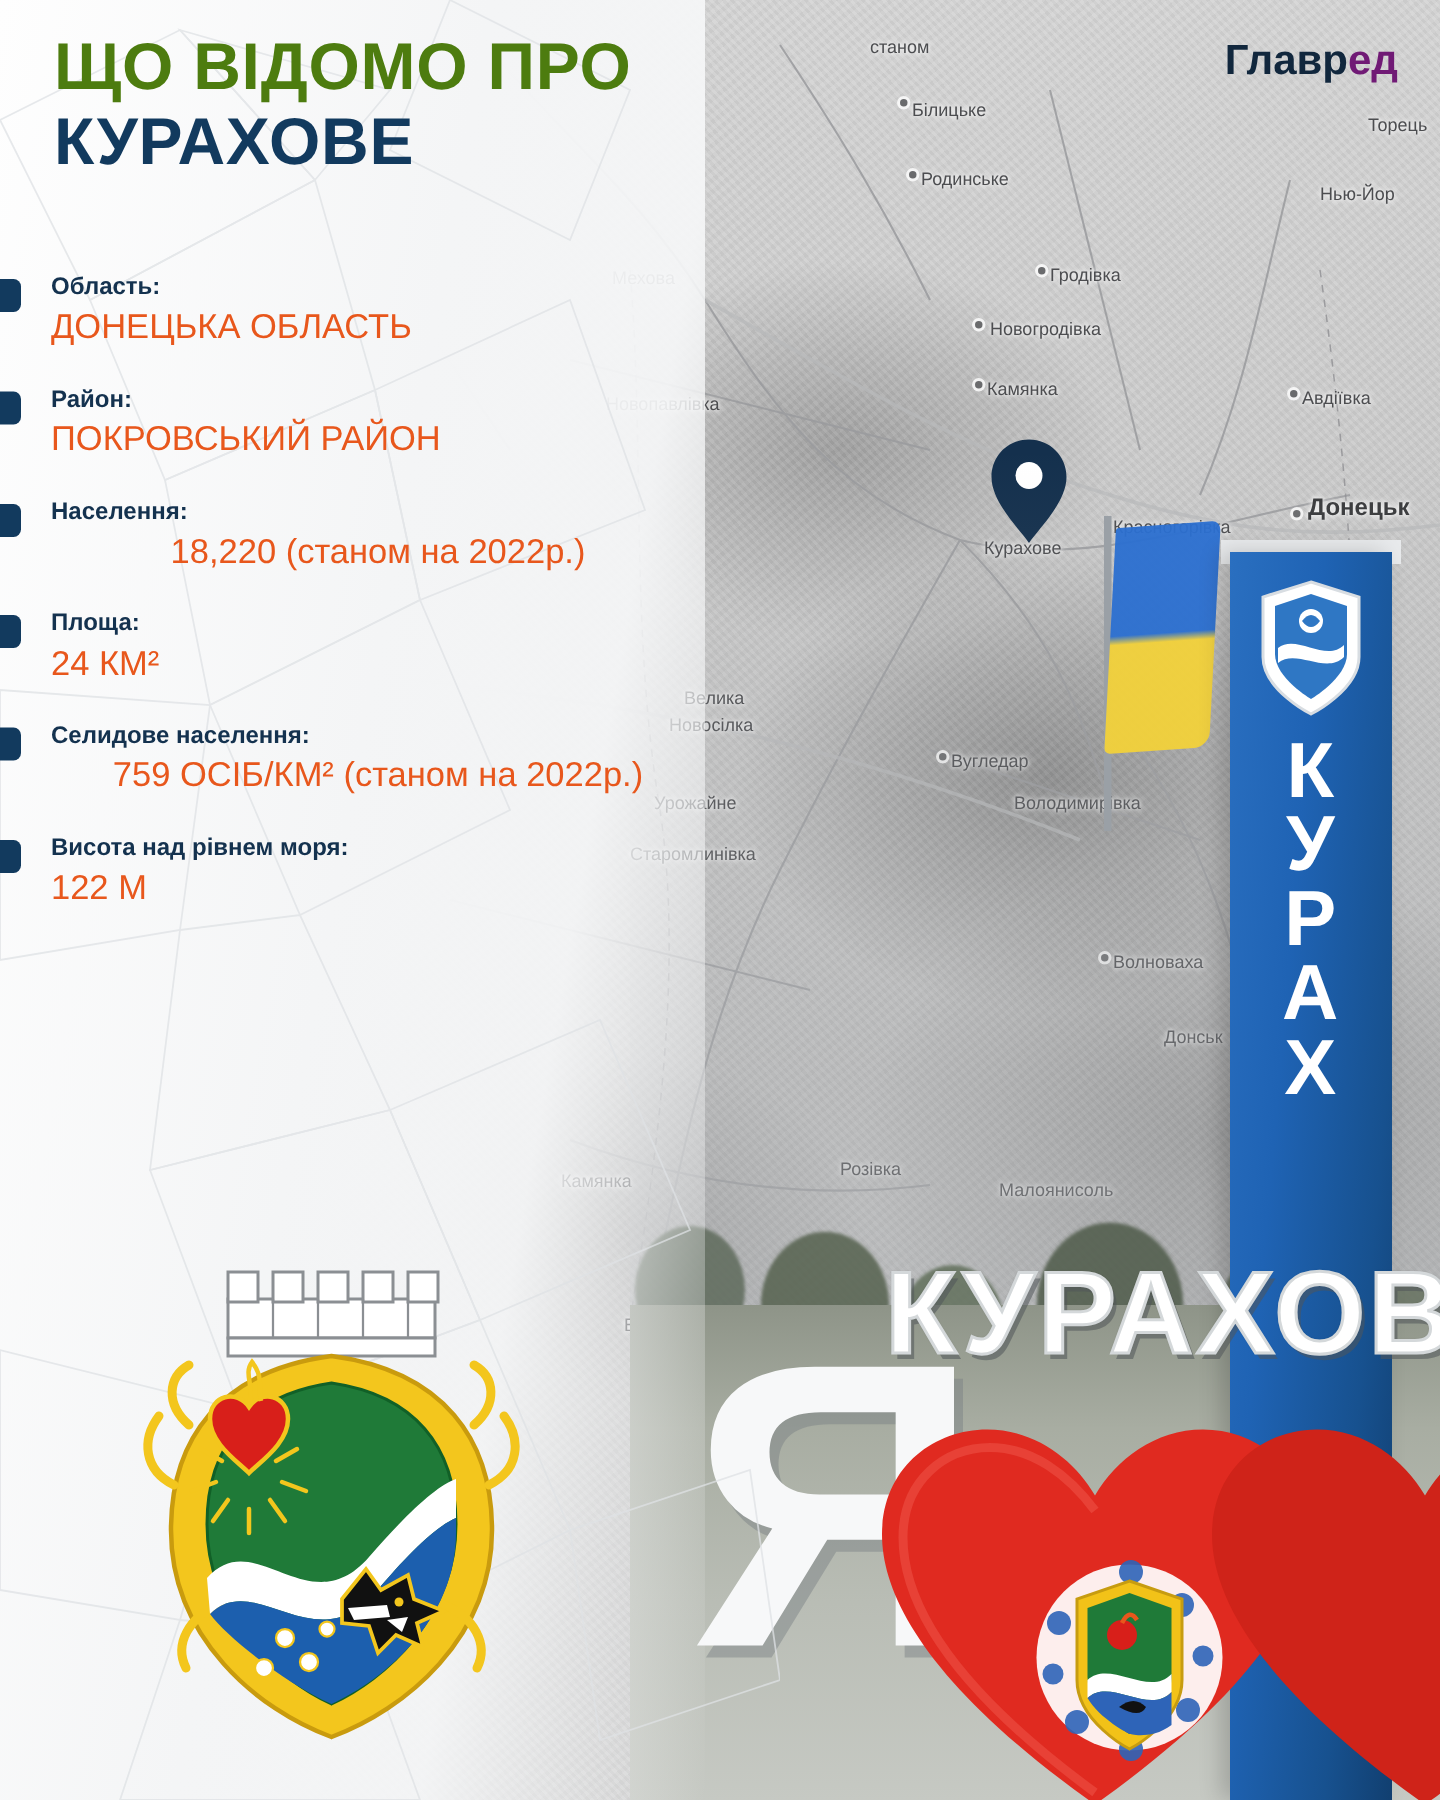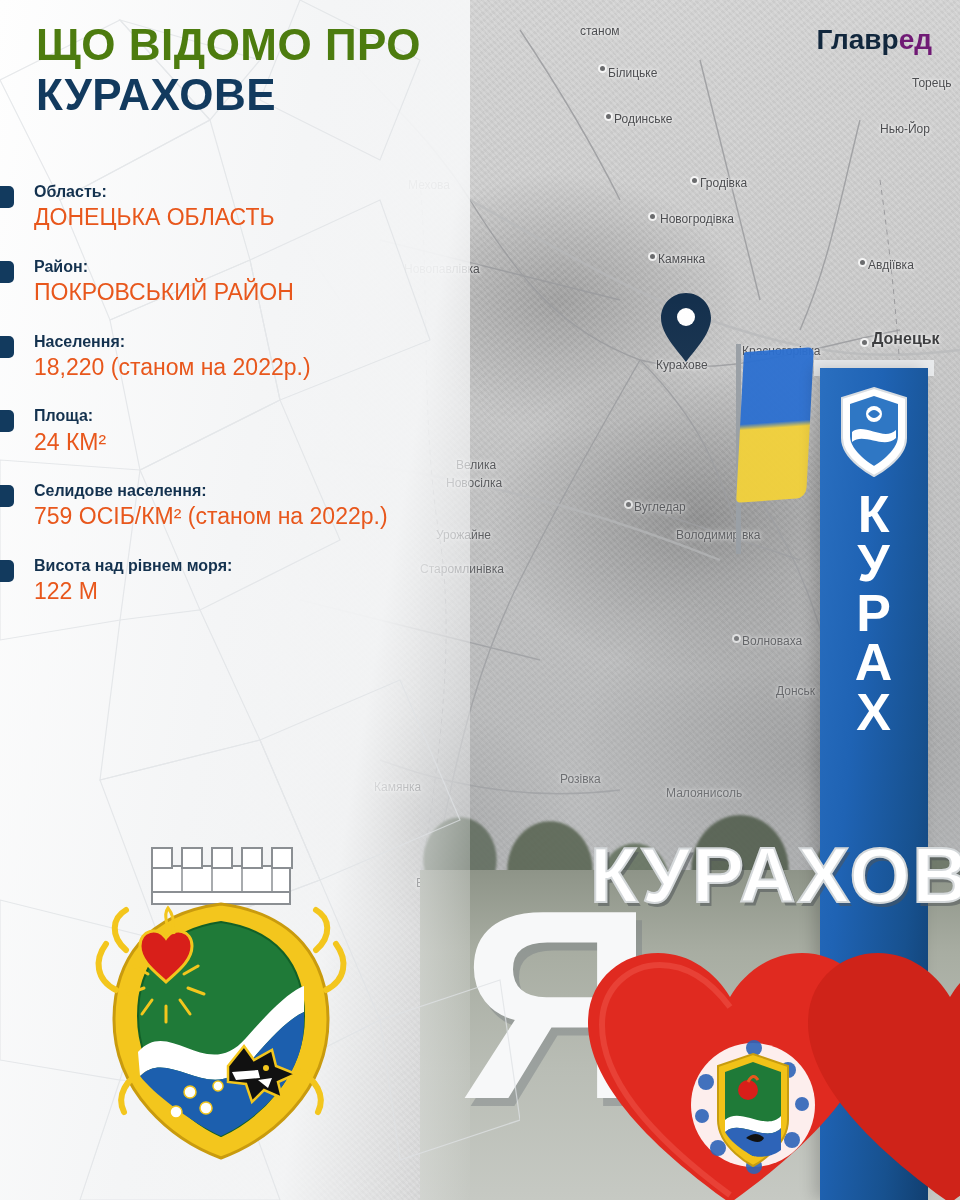--- a/index.html
+++ b/index.html
@@ -145,21 +145,21 @@
     line-height: 1.2;
     margin-bottom: 3px;
   }
   .fact .value {
     color: #e8571c;
     font-size: 23px;
     font-weight: normal;
     line-height: 1.2;
     text-transform: uppercase;
   }
-  .fact .value.mixed { text-transform: none; }
+  .fact .value.mixed { text-transform: none; text-align: center; }
 
   
   .coa {
     position: absolute;
     left: 86px;
     top: 840px;
     width: 270px;
     height: 330px;
   }
 

